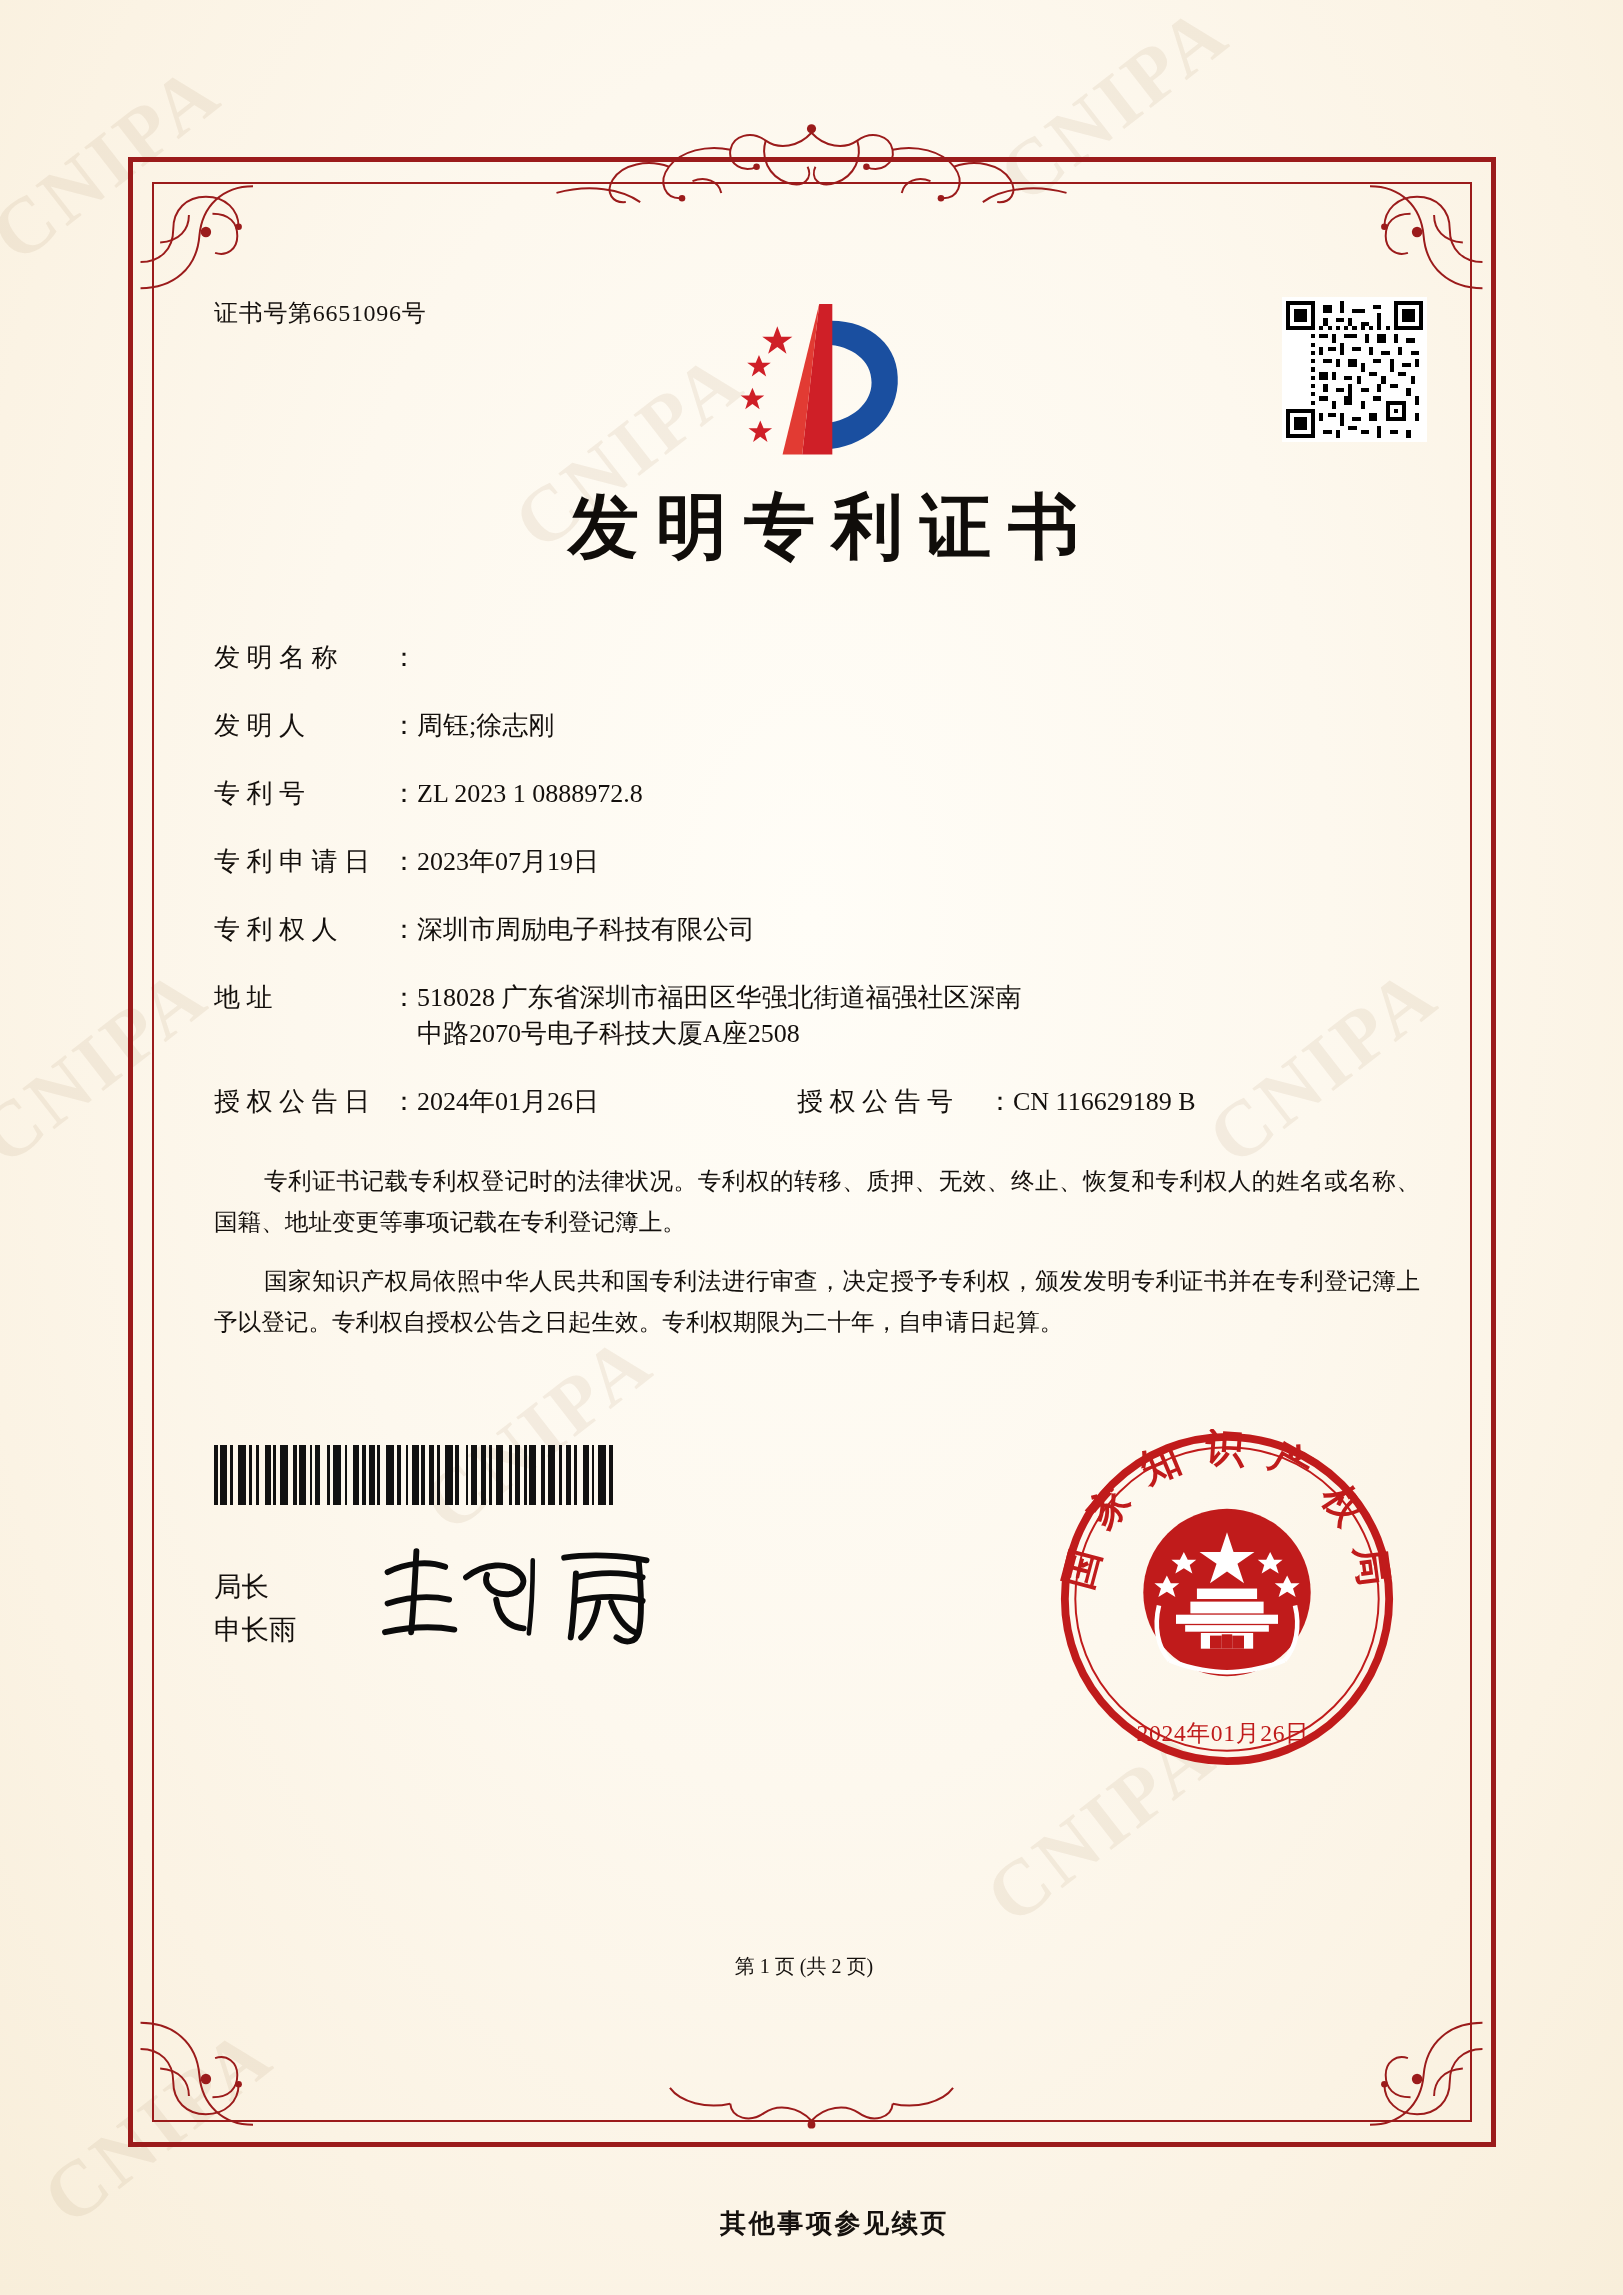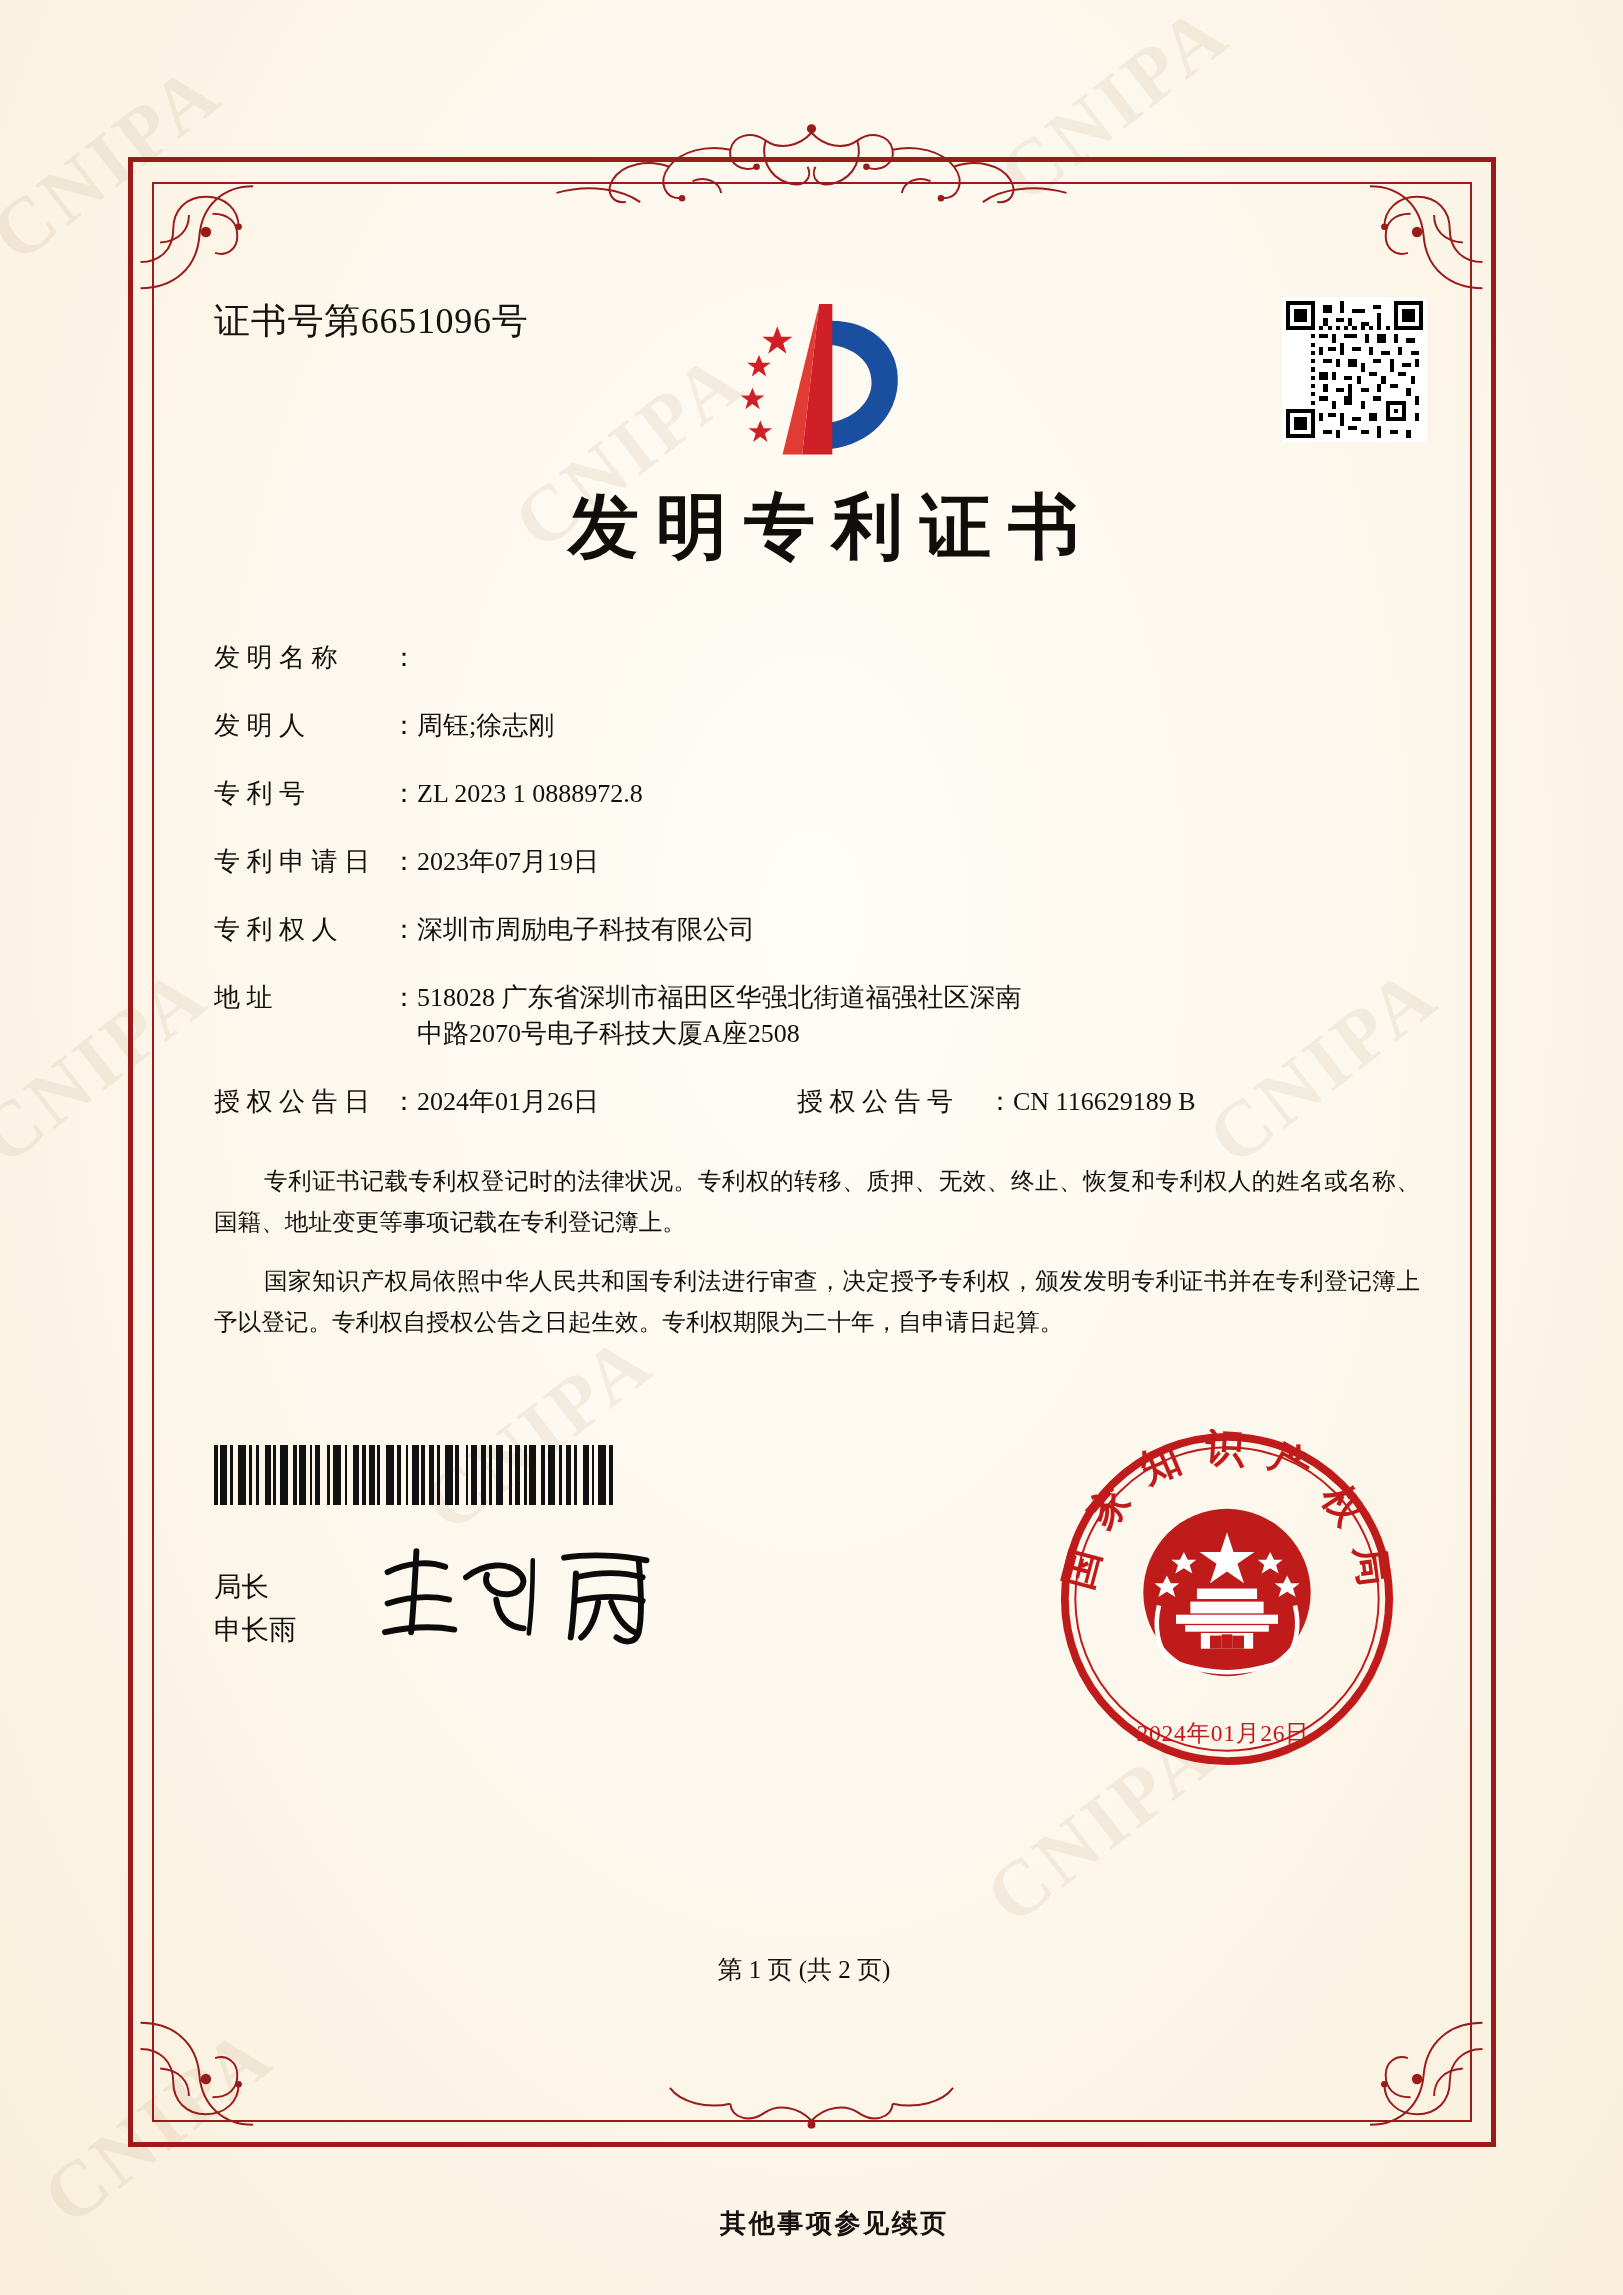--- a/index.html
+++ b/index.html
@@ -73,21 +73,21 @@
     left: 152px;
     top: 182px;
     width: 1320px;
     height: 1940px;
   }
 
   .cert-no {
     position: absolute;
     left: 62px;
     top: 115px;
-    font-size: 36px;
+    font-size: 24px;
     color: #16120f;
     letter-spacing: 0.7px;
     white-space: nowrap;
   }
 
   .qr {
     position: absolute;
     right: 45px;
     top: 115px;
     width: 145px;
@@ -220,21 +220,21 @@
     color: #c01b1b;
     letter-spacing: 0.7px;
   }
 
   .page-no {
     position: absolute;
     left: 0;
     right: 16px;
     top: 1771px;
     text-align: center;
-    font-size: 25px;
+    font-size: 20px;
     color: #14100d;
   }
 
   .footer-note {
     position: absolute;
     left: 0;
     right: 0;
     top: 2206px;
     text-align: center;
     font-size: 26px;

